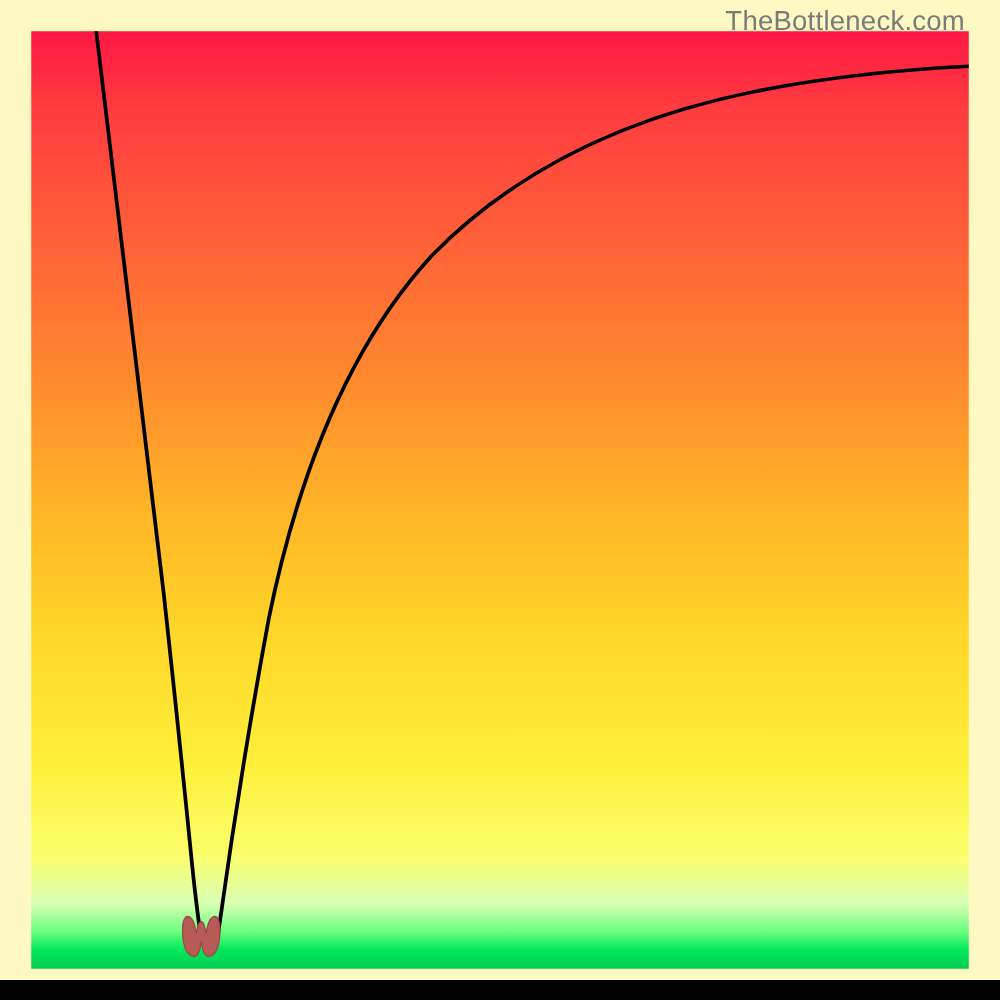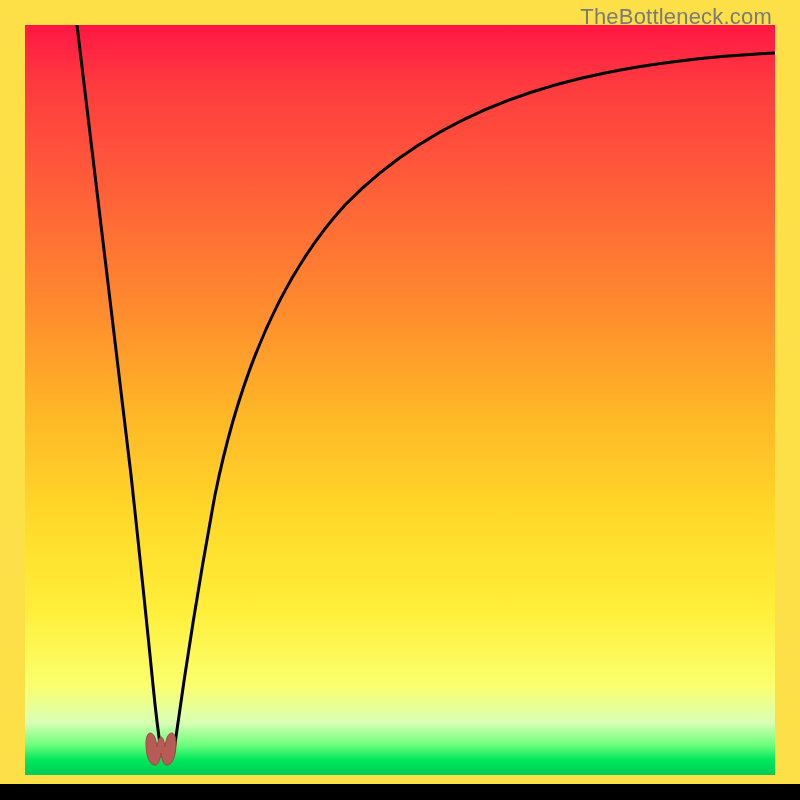--- a/index.html
+++ b/index.html
@@ -10,21 +10,21 @@
     background: #000;
     overflow: hidden;
     font-family: Arial, Helvetica, sans-serif;
   }
   .frame {
     position: absolute;
     top: 0;
     left: 0;
     width: 800px;
     height: 784px;
-    background: #fde047;
+    background: #fef9c3;
   }
   .plot {
     position: absolute;
     left: 25px;
     top: 25px;
     width: 750px;
     height: 750px;
     
     background: linear-gradient(
       to bottom,

